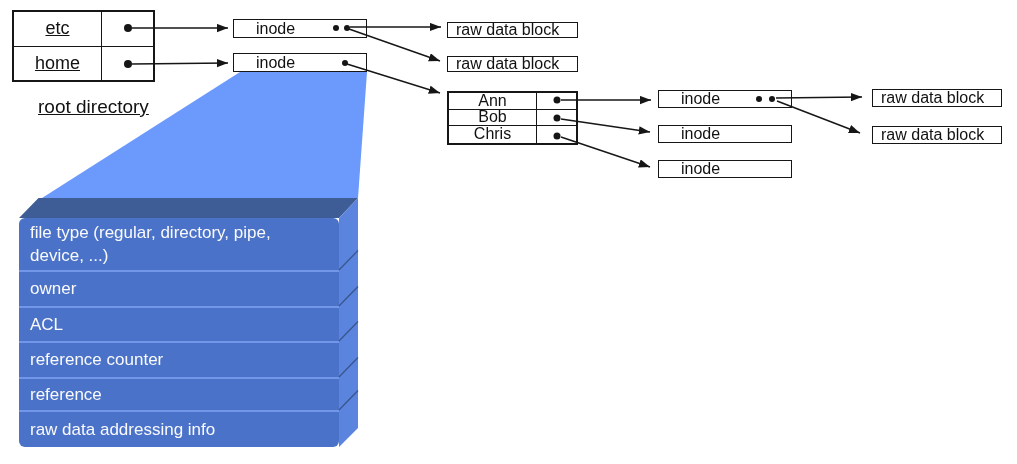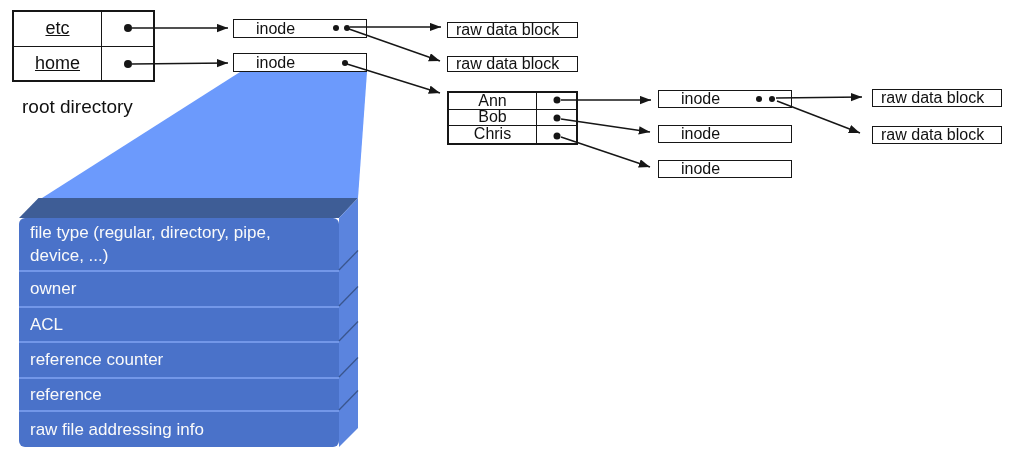--- a/index.html
+++ b/index.html
@@ -42,21 +42,21 @@
   <div class="dir-table root-table" style="left:12px;top:10px;width:143px;height:72px;">
     <div class="dir-row">
       <div class="dir-name">etc</div>
       <div class="dir-ptr"></div>
     </div>
     <div class="dir-row">
       <div class="dir-name">home</div>
       <div class="dir-ptr"></div>
     </div>
   </div>
-  <div class="caption" style="left:22px;top:96px;">root directory</div>
+  <div class="caption" style="left:38px;top:96px;text-decoration:underline;">root directory</div>
 
   <div class="dbox inode-box" style="left:233px;top:19px;width:134px;height:19px;">
     <span>inode</span>
   </div>
   <div class="dbox inode-box" style="left:233px;top:53px;width:134px;height:19px;">
     <span>inode</span>
   </div>
 
   <div class="dbox raw-block" style="left:447px;top:22px;width:131px;height:16px;">
     <span>raw data block</span>
@@ -96,21 +96,21 @@
   <div class="dbox raw-block" style="left:872px;top:126px;width:130px;height:18px;">
     <span>raw data block</span>
   </div>
 
   <div class="stack">
     <div class="stack-row" style="height:52px;">file type (regular, directory, pipe, device, ...)</div>
     <div class="stack-row" style="height:36px;">owner</div>
     <div class="stack-row" style="height:35px;">ACL</div>
     <div class="stack-row" style="height:36px;">reference counter</div>
     <div class="stack-row" style="height:33px;">reference</div>
-    <div class="stack-row" style="height:37px;">raw file addressing info</div>
+    <div class="stack-row" style="height:37px;">raw data addressing info</div>
   </div>
 
   <svg class="layer" width="1017" height="464" viewBox="0 0 1017 464">
     <defs>
       <marker id="ah" markerWidth="9" markerHeight="7" refX="8" refY="3" orient="auto">
         <path d="M0,0 L8,3 L0,6 Z" fill="#161616"></path>
       </marker>
     </defs>
 
     <polygon points="240,72 367,72 358,198 42,198" fill="#6C9AFC"></polygon>

